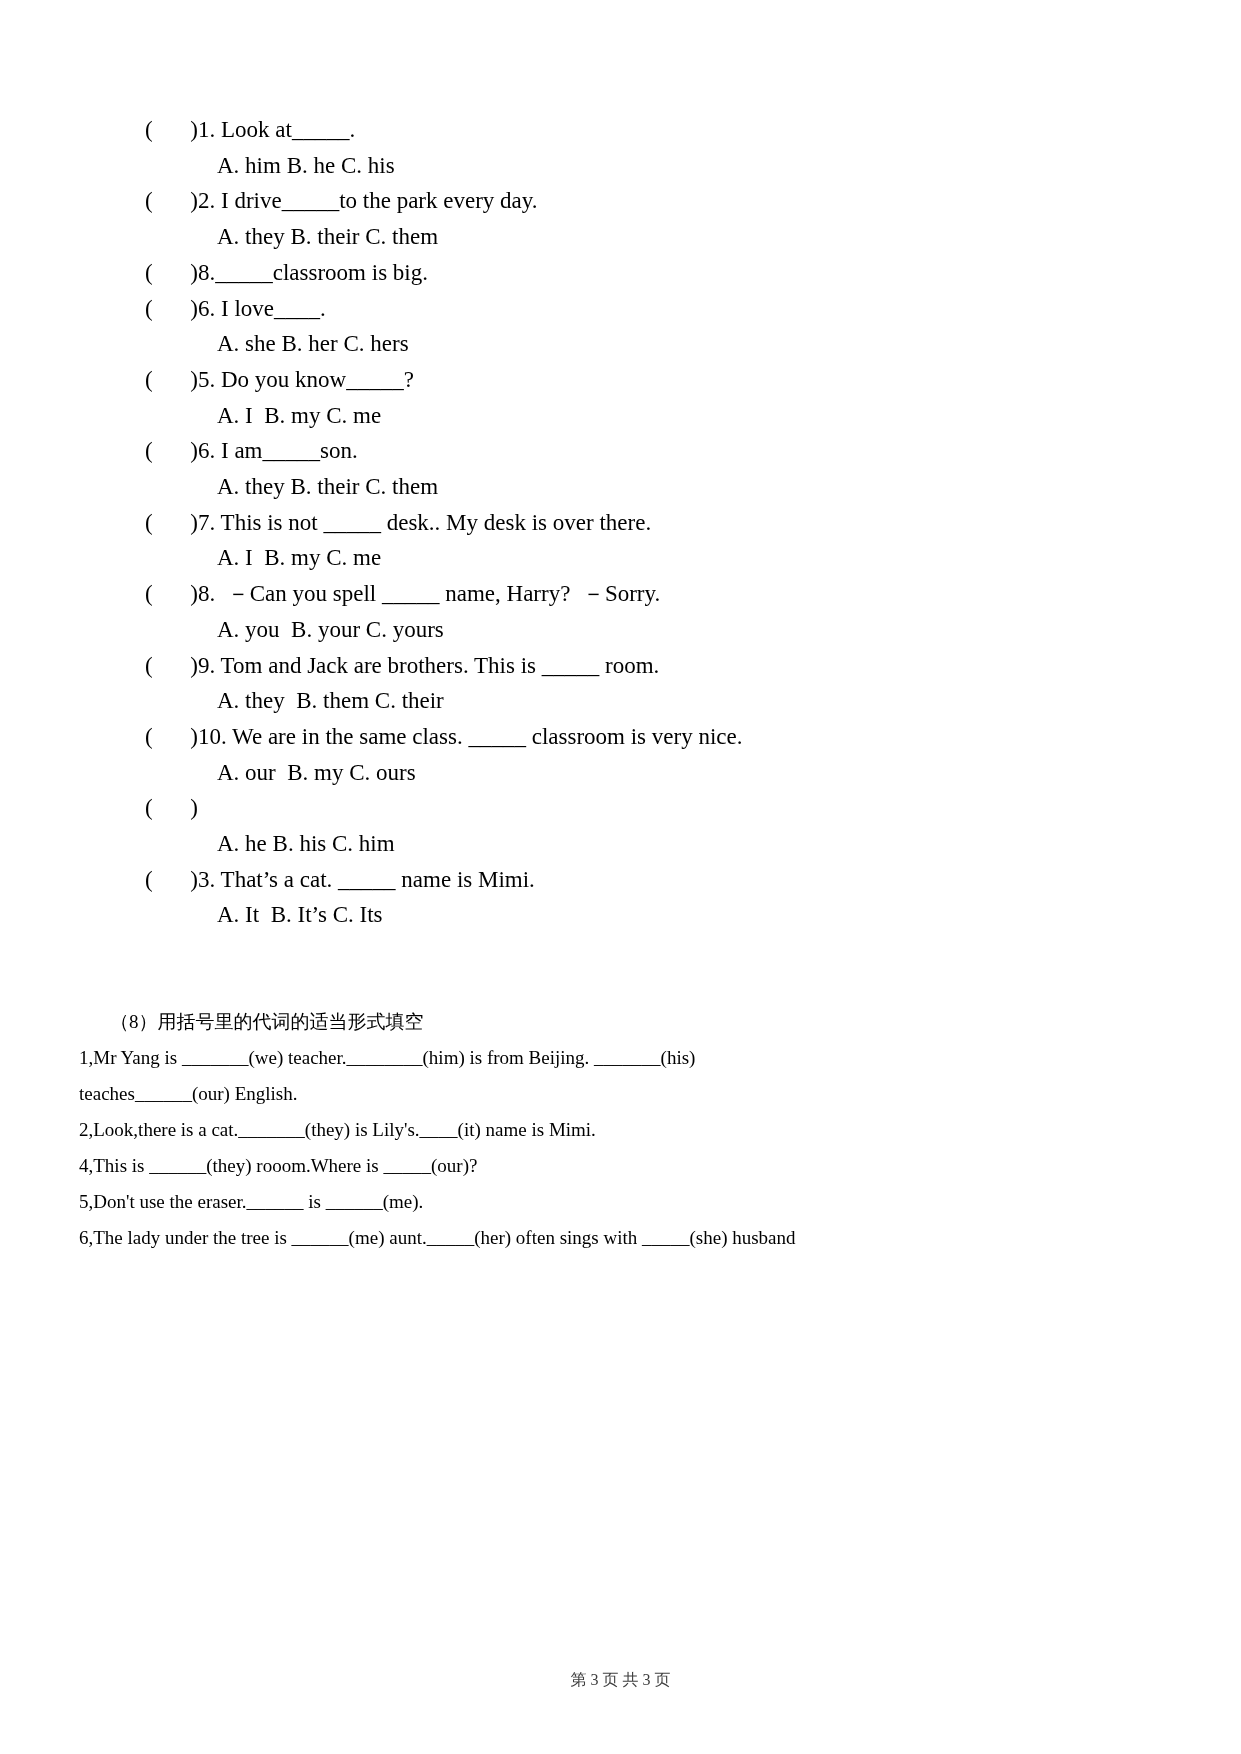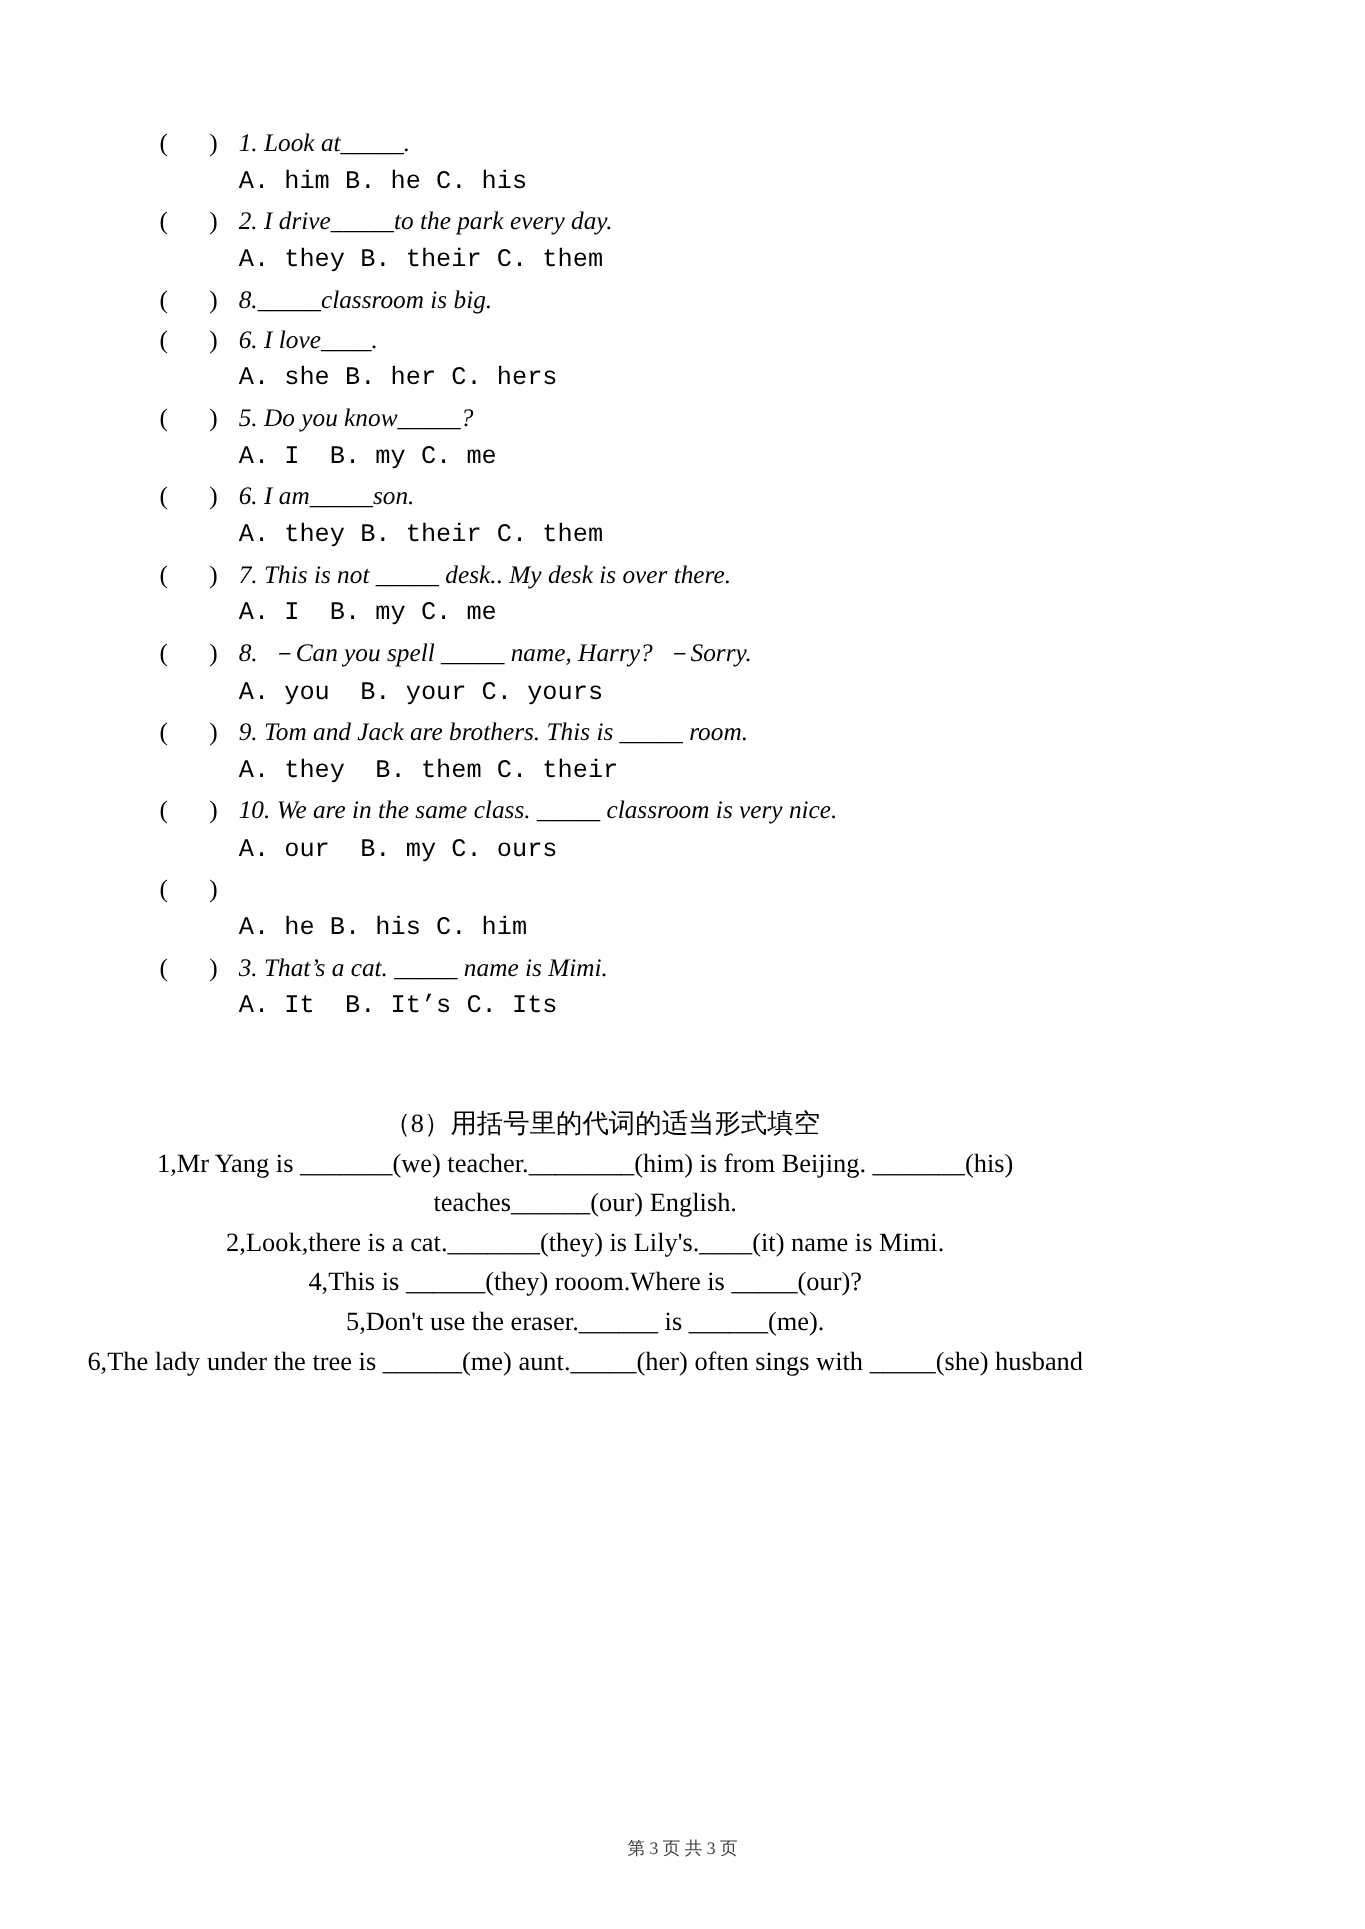--- a/index.html
+++ b/index.html
@@ -35,39 +35,35 @@
     white-space: pre-wrap;
   }
   .parens {
     margin-left: 145px;
     width: 53px;
     flex: 0 0 53px;
     display: flex;
     justify-content: space-between;
   }
   .stem-text {
-    margin-left: 19px;
-    font-style: italic;
   }
   .q-opts {
     padding-left: 217px;
     font-size: 23px;
     line-height: 35.7px;
     white-space: pre-wrap;
-    font-family: Liberation Mono, monospace;
   }
   
   .section8 {
     position: absolute;
     top: 1004px;
     left: 0;
     width: 985px;
-    font-size: 24px;
+    font-size: 19px;
     line-height: 36px;
-    text-align: center;
   }
   .s8-title {
     padding-left: 110px;
     white-space: pre-wrap;
   }
   .s8-line {
     padding-left: 79px;
     white-space: pre-wrap;
   }
   

